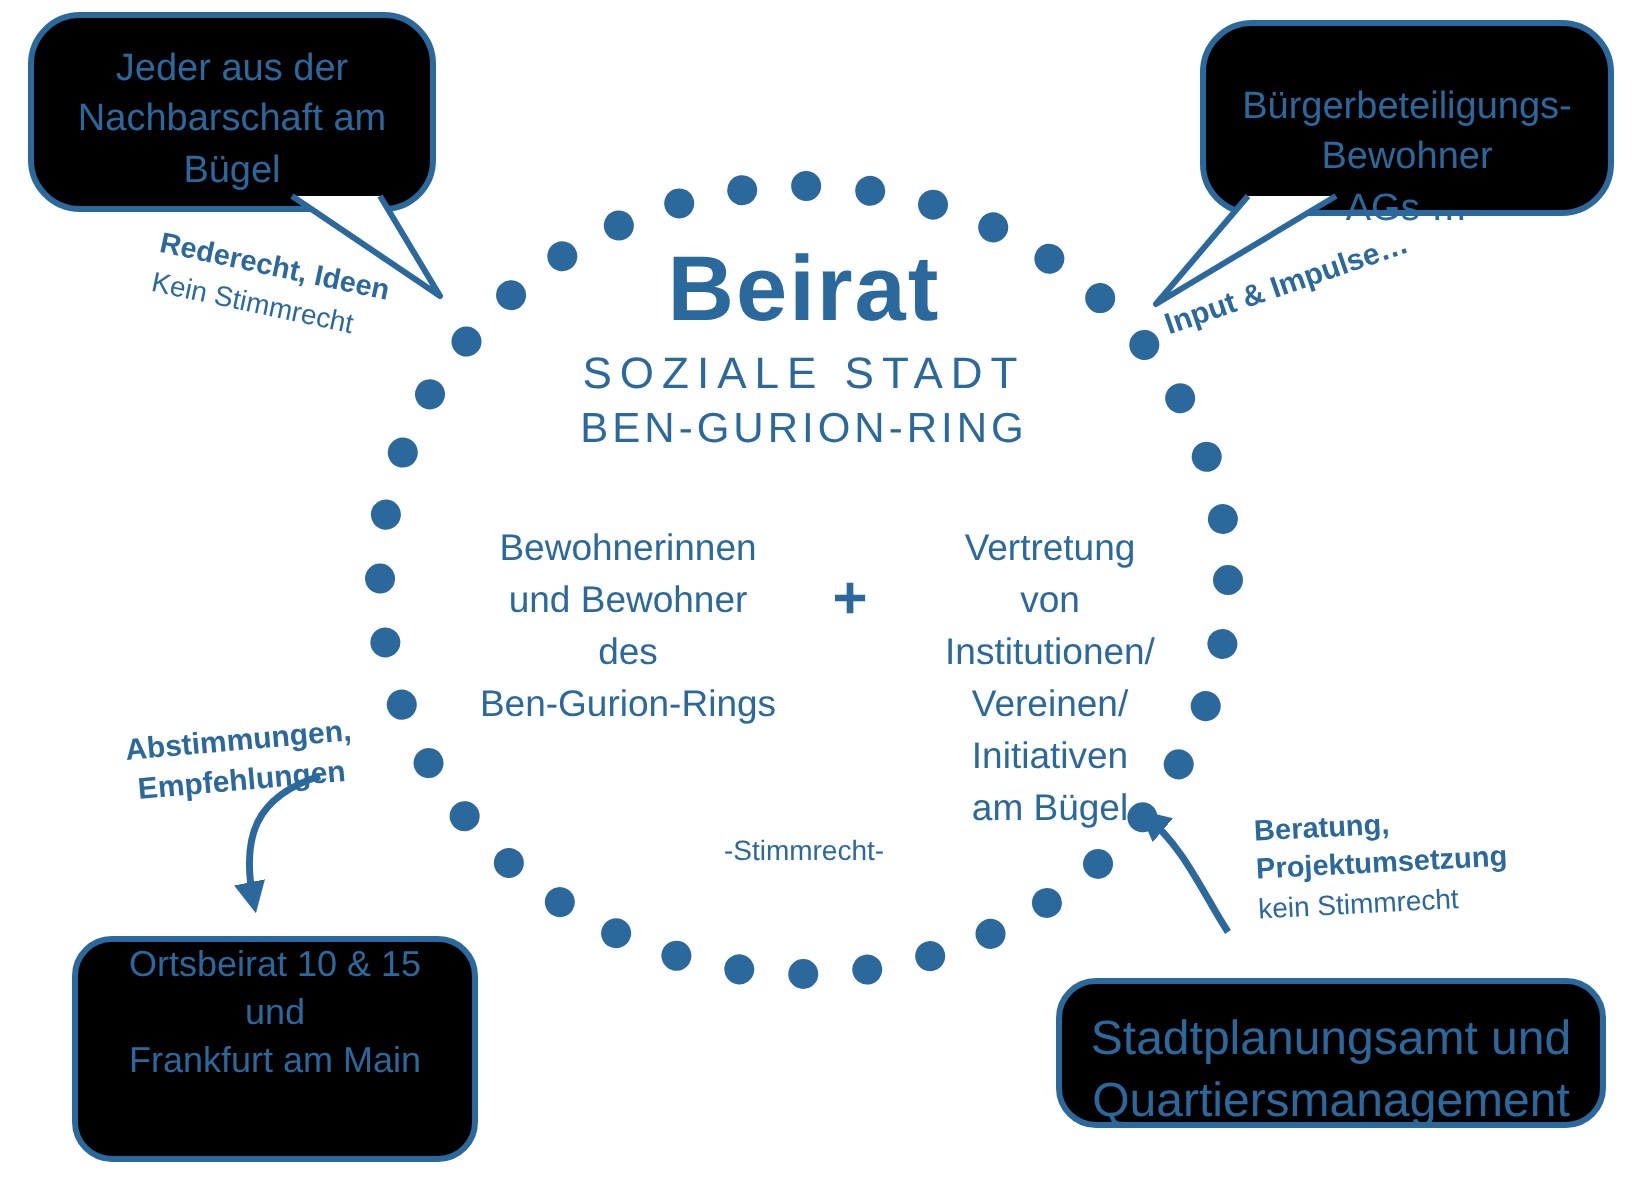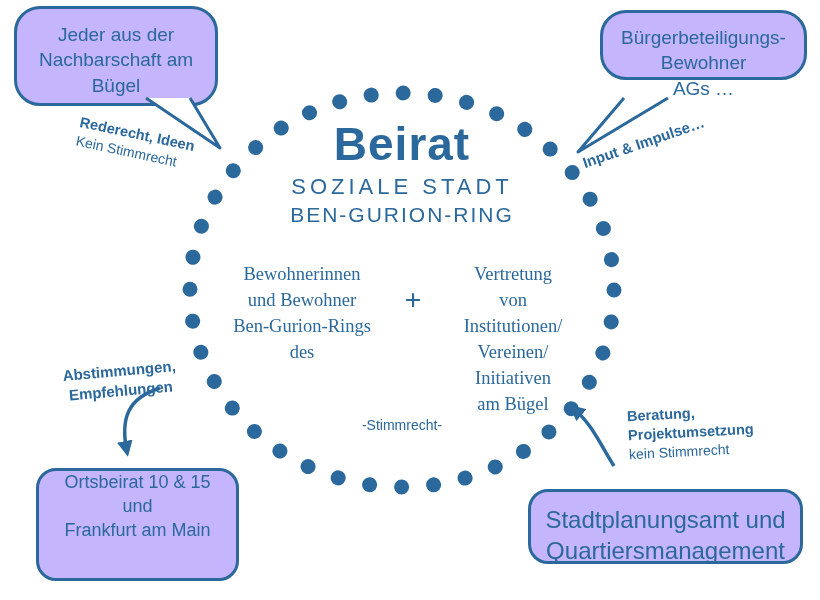--- a/index.html
+++ b/index.html
@@ -6,40 +6,40 @@
   * { box-sizing: border-box; margin: 0; padding: 0; }
   body { background:#fff; font-family:"Liberation Sans", sans-serif; }
   .stage { position:relative; width:820px; height:600px; background:#fff; overflow:hidden; color:var(--accent); }
 
   .overlay { position:absolute; left:0; top:0; z-index:2; pointer-events:none; }
   .dot-ring { fill:none; stroke:var(--accent); stroke-width:15; stroke-linecap:round; stroke-dasharray:0.01 32.15; }
   .tail { fill:#fff; stroke:var(--accent); stroke-width:3; stroke-linejoin:round; }
   .arrow { fill:none; stroke:var(--accent); stroke-width:3.5; marker-end:url(#ah); }
   .ah-fill { fill:var(--accent); }
 
-  .bubble, .box { position:absolute; background:#c4b5fd; border:3px solid var(--accent); text-align:center; z-index:1; }
+  .bubble, .box { position:absolute; background:#000000; border:3px solid var(--accent); text-align:center; z-index:1; }
   .bubble { border-radius:26px; }
   .box { border-radius:20px; }
   #b-tl { left:14px; top:6px; width:204px; height:100px; padding-top:13px; font-size:19px; line-height:1.33; }
-  #b-tr { left:600px; top:10px; width:207px; height:70px; padding-top:12px; font-size:19px; line-height:1.33; }
+  #b-tr { left:600px; top:10px; width:207px; height:98px; padding-top:28px; font-size:19px; line-height:1.33; }
   #b-bl { left:36px; top:468px; width:203px; height:113px; font-size:18px; line-height:1.33; }
   #b-br { left:528px; top:489px; width:275px; height:75px; padding-top:12px; font-size:24px; line-height:1.3; }
 
   .lbl { position:absolute; z-index:3; font-weight:bold; font-size:14.5px; line-height:1.3; }
   .lbl .reg { font-weight:normal; font-size:14px; }
   #lbl-tl { left:82px; top:113px; transform:rotate(12deg); transform-origin:left top; }
   #lbl-tr { left:580px; top:154px; transform:rotate(-19deg); transform-origin:left top; font-size:15px; }
   #lbl-left { left:44px; top:361px; width:152px; text-align:center; transform:rotate(-5deg); font-size:15px; }
   #lbl-right { left:628px; top:404px; transform:rotate(-3deg); }
 
   .center { position:absolute; left:200px; top:120px; width:404px; text-align:center; z-index:1; }
   .title { font-size:46px; font-weight:bold; letter-spacing:1px; line-height:1.05; }
   .sub1 { font-size:22px; letter-spacing:4px; margin-top:6px; }
   .sub2 { font-size:21px; letter-spacing:2px; margin-top:3px; }
-  .members { display:flex; justify-content:center; margin-top:34px; font-size:18.5px; line-height:26px;font-family:Liberation Serif, serif; }
+  .members { display:flex; justify-content:flex-end; margin-top:34px; font-size:18.5px; line-height:26px; }
   .m-left { width:180px; }
   .m-plus { width:42px; font-size:30px; font-weight:bold; padding-top:26px; }
   .m-right { width:158px; }
   .vfooter { font-size:14px; }
 </style>
 </head>
 <body>
 
 <div class="stage">
 
@@ -87,22 +87,22 @@
   </div>
 
   <div class="center">
     <div class="title">Beirat</div>
     <div class="sub1">SOZIALE STADT</div>
     <div class="sub2">BEN-GURION-RING</div>
     <div class="members">
       <div class="m-left">
         <div>Bewohnerinnen</div>
         <div>und Bewohner</div>
+        <div>des</div>
         <div>Ben-Gurion-Rings</div>
-        <div>des</div>
       </div>
       <div class="m-plus">+</div>
       <div class="m-right">
         <div>Vertretung</div>
         <div>von</div>
         <div>Institutionen/</div>
         <div>Vereinen/</div>
         <div>Initiativen</div>
         <div>am Bügel</div>
       </div>

